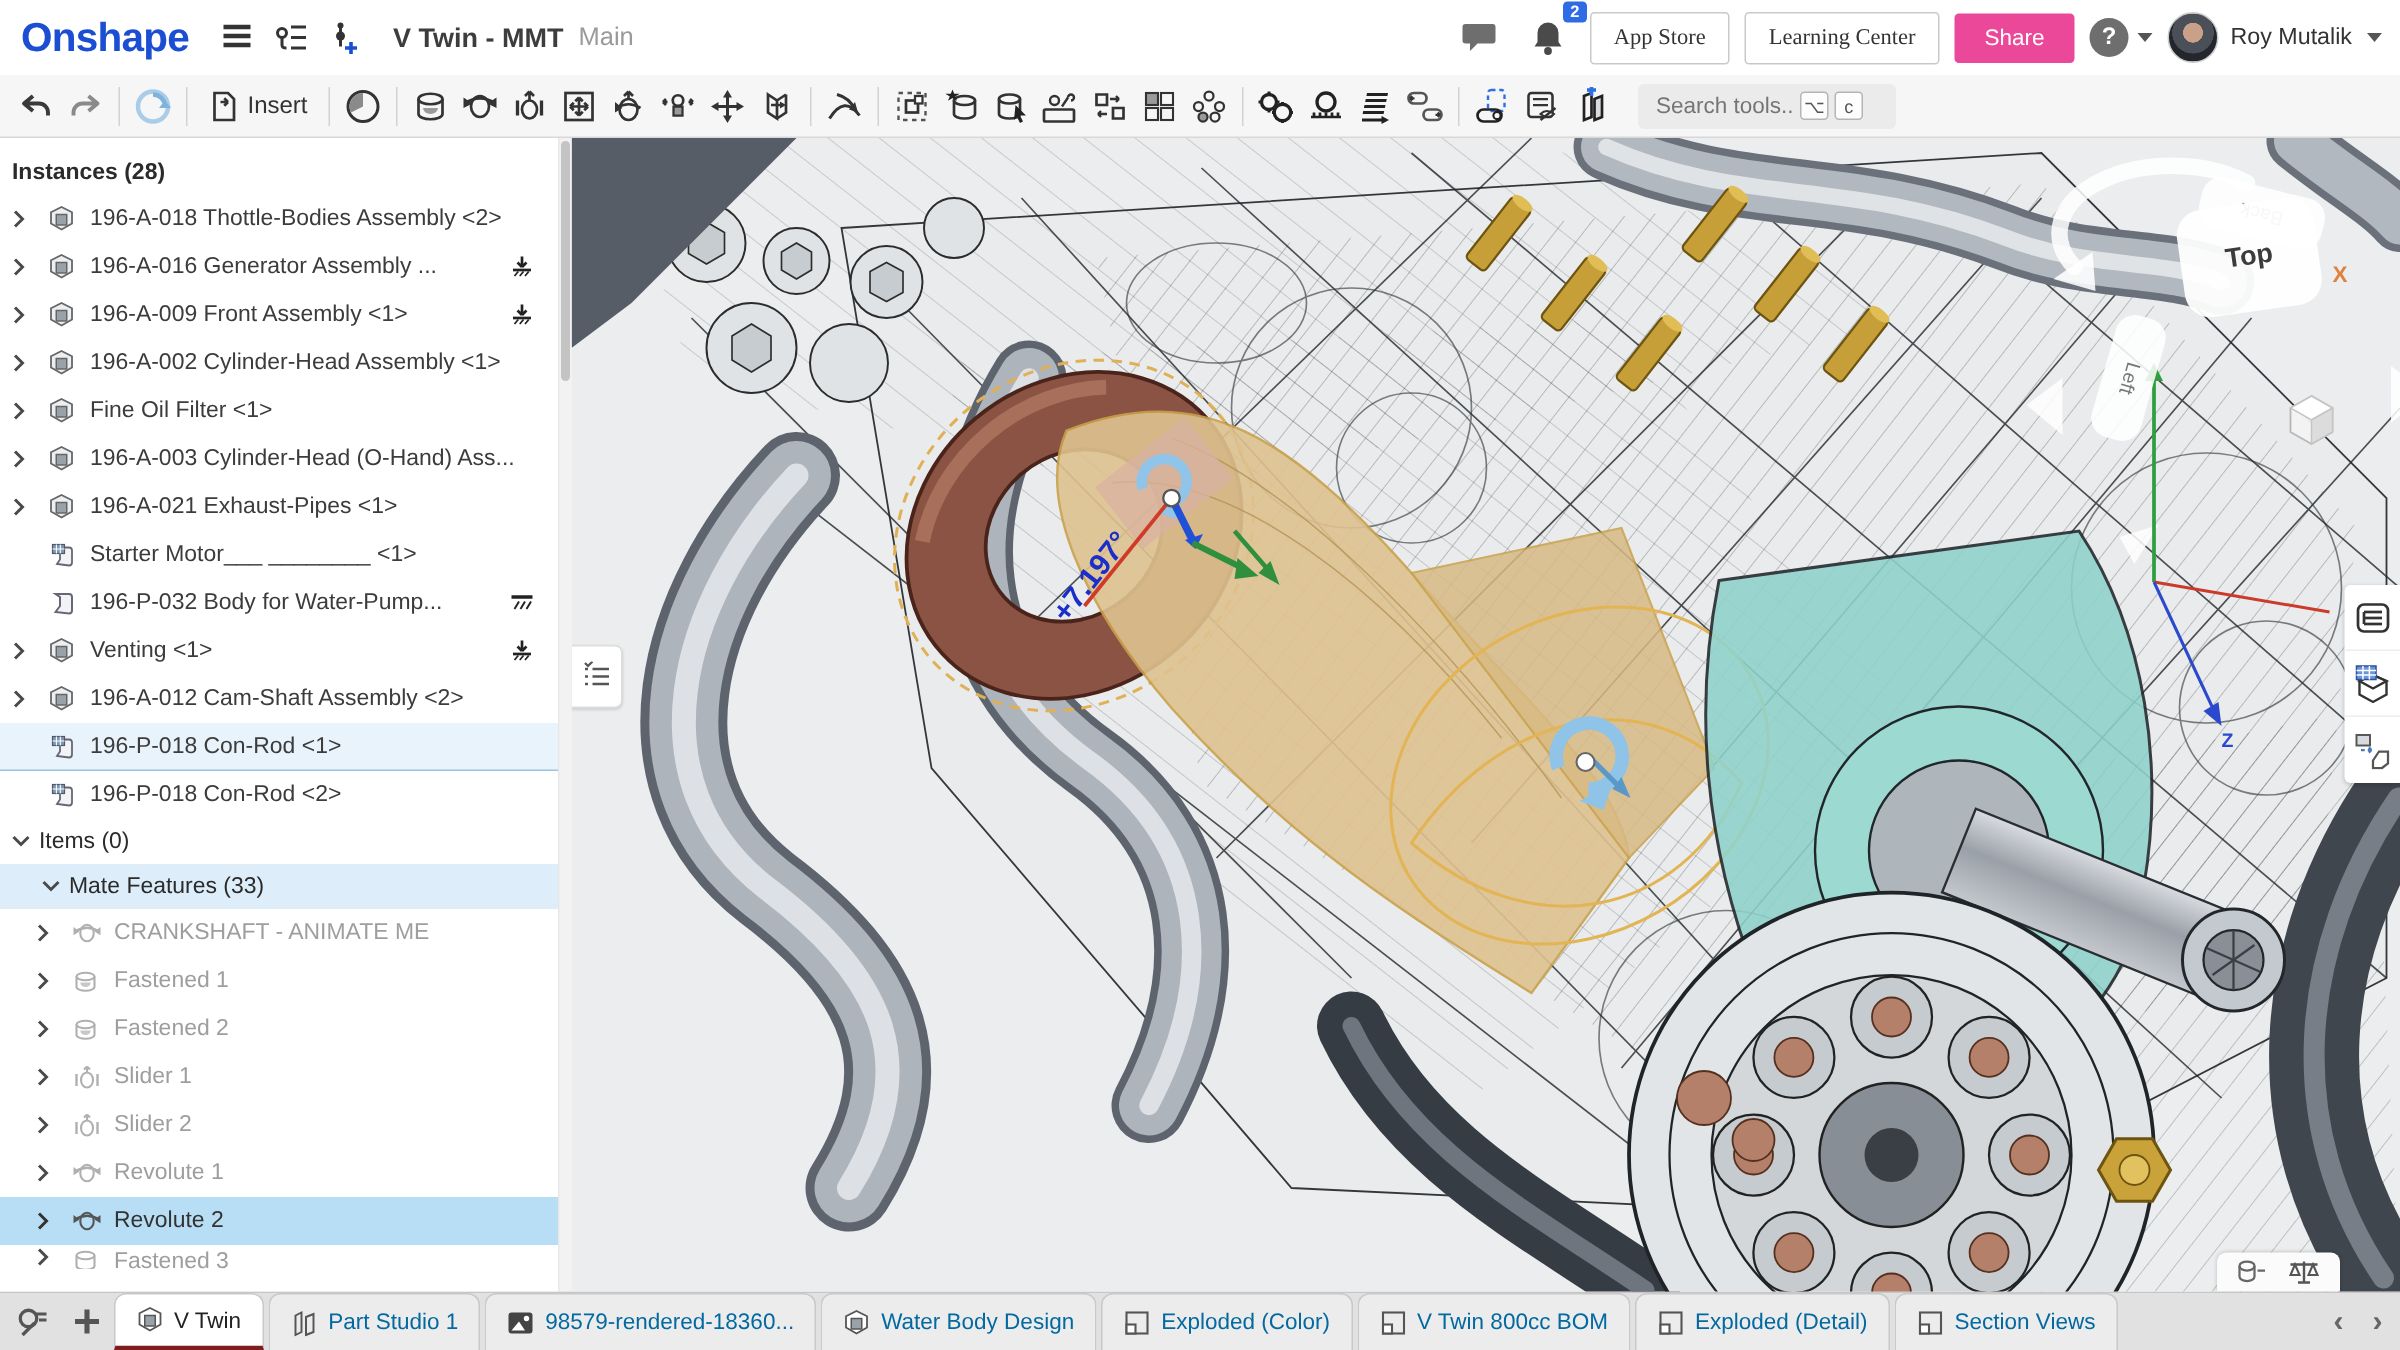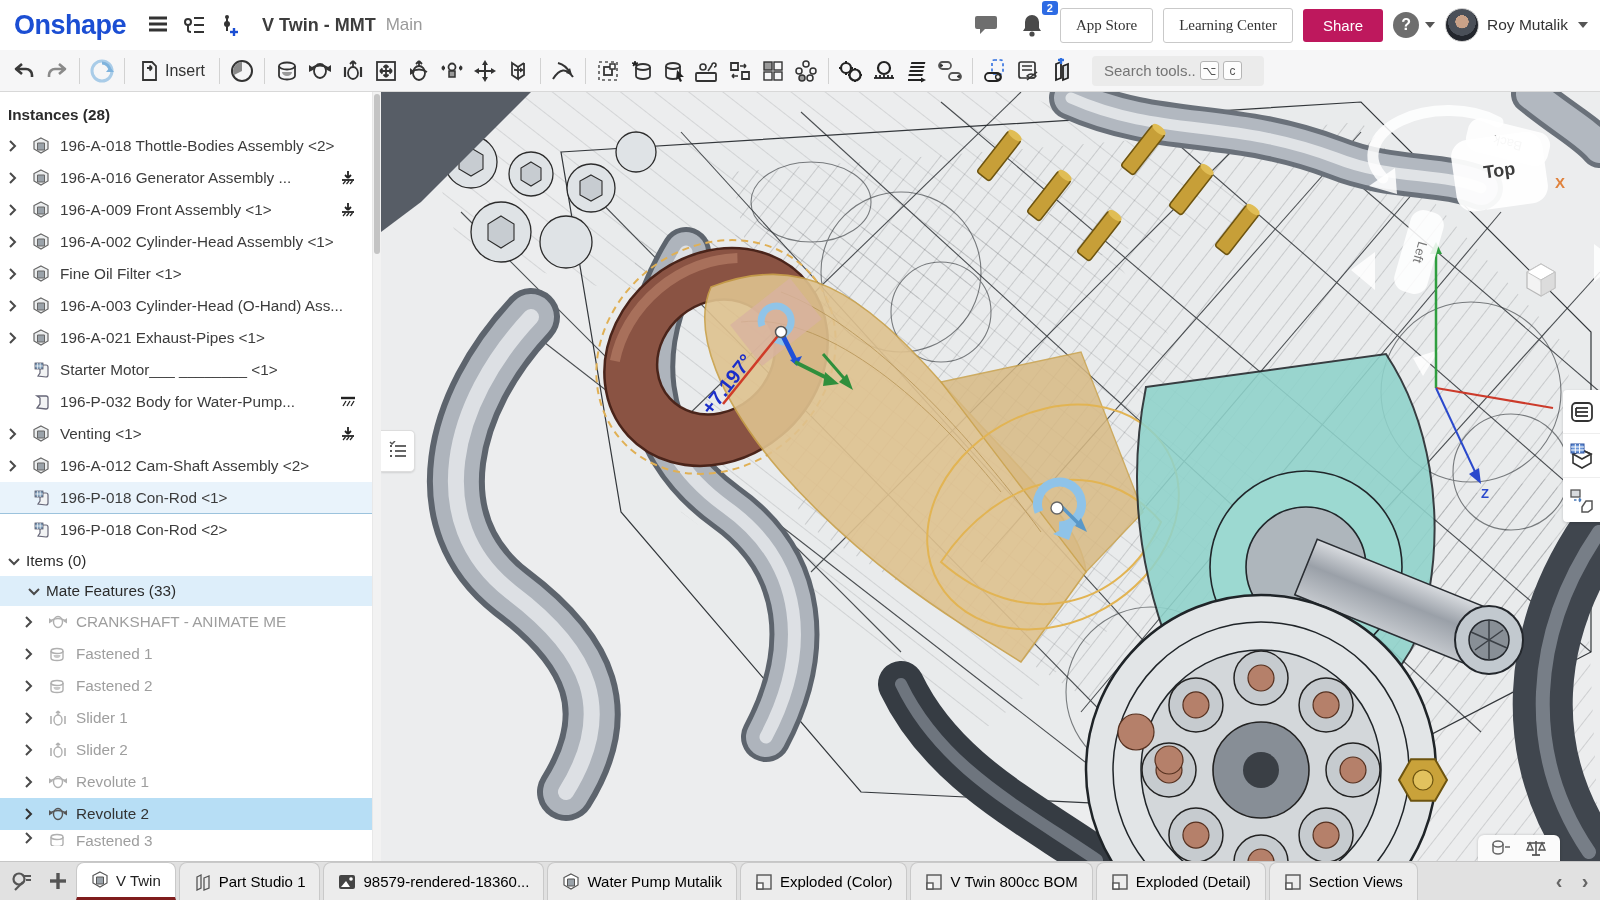--- a/index.html
+++ b/index.html
@@ -9,21 +9,21 @@
   
   .header { height:50px; display:flex; align-items:center; padding:0 12px 0 14px; background:#fff; flex:0 0 auto; }
   .logo { font-size:27px; font-weight:700; color:#1b4ed3; letter-spacing:-0.5px; margin-right:14px; }
   .hicon { width:36px; height:36px; display:flex; align-items:center; justify-content:center; cursor:pointer; }
   .doc-title { font-size:18px; font-weight:700; color:#3d3d3d; margin-left:14px; }
   .doc-ws { font-size:17px; color:#9a9a9a; margin-left:10px; }
   .hright { margin-left:auto; display:flex; align-items:center; gap:10px; }
   .bell-wrap { position:relative; }
   .badge { position:absolute; top:-6px; right:-8px; background:#2e6be4; color:#fff; font-size:11px; font-weight:700; padding:1px 5px; border-radius:3px; }
   .btn-outline { border:1px solid #c9c9c9; border-radius:3px; background:#fff; color:#333; font-size:15px; padding:8px 15px; cursor:pointer; font-family:Liberation Serif, serif; }
-  .btn-share { border:none; border-radius:3px; background:#be185d; color:#fff; font-size:15px; padding:8px 20px; cursor:pointer; font-family:inherit; }
+  .btn-share { border:none; border-radius:3px; background:#ec4899; color:#fff; font-size:15px; padding:8px 20px; cursor:pointer; font-family:inherit; }
   .help-circle { width:26px; height:26px; border-radius:50%; background:#6e6e6e; color:#fff; font-weight:700; font-size:16px; display:flex; align-items:center; justify-content:center; }
   .caret { width:0; height:0; border-left:5px solid transparent; border-right:5px solid transparent; border-top:6px solid #555; margin-left:2px; }
   .avatar { width:34px; height:34px; border-radius:50%; background:radial-gradient(circle at 50% 40%, #c9a188 0 26%, #4a4f58 27% 55%, #23262d 56% 100%); border:1px solid #ccc; }
   .uname { font-size:15.5px; color:#333; }
 
   
   .toolbar { height:42px; background:#f6f6f7; border-bottom:1px solid #d8d8d8; display:flex; align-items:center; padding:0 8px; gap:1px; flex:0 0 auto; }
   .ticon { width:32px; height:32px; display:flex; align-items:center; justify-content:center; cursor:pointer; border-radius:3px; }
   .tsep { width:1px; height:26px; background:#d2d2d2; margin:0 5px; }
   .insert-btn { display:flex; align-items:center; gap:6px; padding:0 8px; height:32px; cursor:pointer; }
@@ -58,21 +58,21 @@
 
   .left-toggle { position:absolute; left:0; top:338px; width:34px; height:42px; background:#fff; border:1px solid #ddd; border-left:none; border-radius:0 5px 5px 0; display:flex; align-items:center; justify-content:center; cursor:pointer; box-shadow:0 1px 2px rgba(0,0,0,.12); }
   .right-panel { position:absolute; right:0; top:298px; width:37px; background:#fff; border-radius:4px 0 0 4px; box-shadow:0 1px 3px rgba(0,0,0,.18); }
   .rp-cell { width:37px; height:44px; display:flex; align-items:center; justify-content:center; cursor:pointer; border-bottom:1px solid #eee; }
   .rp-cell:last-child { border-bottom:none; }
   .mini-panel { position:absolute; right:40px; bottom:0; width:82px; height:26px; background:#fbfbfb; border-radius:6px 6px 0 0; box-shadow:0 0 3px rgba(0,0,0,.2); display:flex; align-items:center; justify-content:space-evenly; }
 
   
   .tabbar { height:39px; background:#e1e1e1; border-top:1px solid #c6c6c6; display:flex; align-items:flex-end; padding:0 4px; flex:0 0 auto; }
   .tb-icon { width:36px; height:38px; display:flex; align-items:center; justify-content:center; cursor:pointer; }
-  .tab { height:38px; display:flex; align-items:center; gap:7px; padding:0 14px; background:#ececec; border:1px solid #c9c9c9; border-bottom:none; border-radius:8px 8px 0 0; margin-right:3px; font-size:15px; color:#000000; cursor:pointer; white-space:nowrap; }
+  .tab { height:38px; display:flex; align-items:center; gap:7px; padding:0 14px; background:#ececec; border:1px solid #c9c9c9; border-bottom:none; border-radius:8px 8px 0 0; margin-right:3px; font-size:15px; color:#0369a1; cursor:pointer; white-space:nowrap; }
   .tab.active { background:#fff; border-bottom:3px solid #7f1d1d; color:#222; }
   .tab-scroll { margin-left:auto; display:flex; align-items:center; gap:4px; height:38px; }
   .tsc { font-size:20px; color:#666; width:22px; text-align:center; cursor:pointer; font-weight:700; }
 </style>
 </head>
 <body>
 
 <div class="app">
 
   <div class="header">
@@ -1119,21 +1119,21 @@
           <polygon points="3,14 8,8 12,14" fill="#fff"></polygon>
           <circle cx="13" cy="6" r="1.8" fill="#fff"></circle>
         </svg>
       <span>98579-rendered-18360...</span>
     </div>
     <div class="tab">
       <svg width="18" height="18">
           <path d="M9 1 L16 4.5 V12 L9 16 L2 12 V4.5 Z" fill="#fff" stroke="#555" stroke-width="1.2"></path>
           <path d="M5.5 6 h7 v7 h-7 z" fill="#9aa2a9" stroke="#555" stroke-width="1"></path>
         </svg>
-      <span>Water Pump Mutalik</span>
+      <span>Water Body Design</span>
     </div>
     <div class="tab">
       <svg width="18" height="18">
           <rect x="2" y="2" width="14" height="14" fill="none" stroke="#555" stroke-width="1.4"></rect>
           <rect x="2" y="10" width="6" height="6" fill="#fff" stroke="#555" stroke-width="1.4"></rect>
         </svg>
       <span>Exploded (Color)</span>
     </div>
     <div class="tab">
       <svg width="18" height="18">

